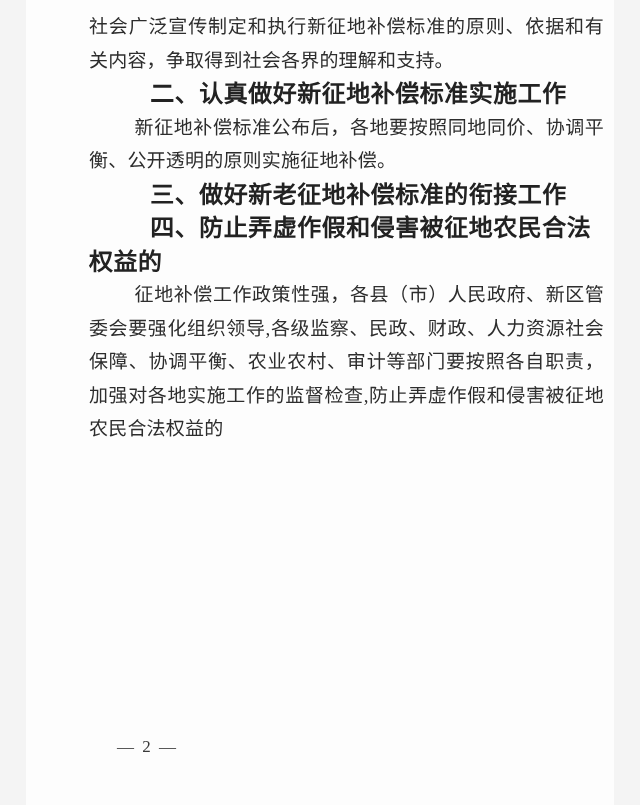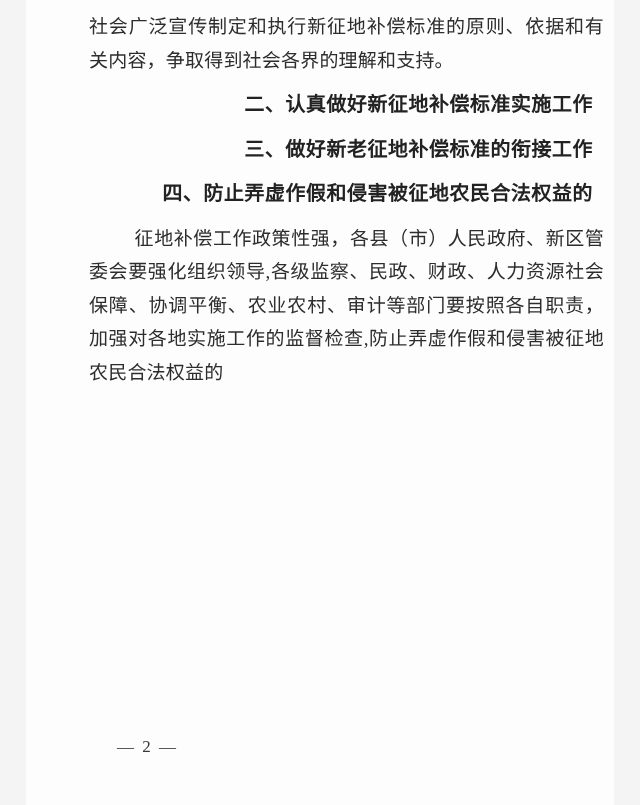--- a/index.html
+++ b/index.html
@@ -29,45 +29,45 @@
     line-height: 33.5px;
     color: #2d2d2d;
     text-align: justify;
     text-indent: 2.4em;
     letter-spacing: 0.2px;
   }
   .para.cont {
     text-indent: 0;
   }
   .heading {
-    margin: 11px;
+    margin: 0;
     font-family: "Liberation Sans", "DejaVu Sans", sans-serif;
     font-weight: 700;
-    font-size: 20px;
+    font-size: 24px;
     line-height: 33.5px;
     color: #222222;
     text-indent: 2.55em;
     letter-spacing: 0.5px;
-    text-align: right;
   }
   .page-number {
     position: absolute;
     left: 91px;
     top: 737px;
     font-family: "Liberation Serif", "DejaVu Serif", serif;
     font-size: 17px;
     color: #3a3a3a;
     letter-spacing: 2px;
   }
 </style>
 </head>
 <body>
 
 <main class="doc-page">
   <section class="doc-content">
     <p class="para cont">社会广泛宣传制定和执行新征地补偿标准的原则、依据和有关内容，争取得到社会各界的理解和支持。</p>
     <h2 class="heading">二、认真做好新征地补偿标准实施工作</h2>
+    <p class="para">新征地补偿标准公布后，各地要按照同地同价、协调平衡、公开透明的原则实施征地补偿。</p>
     <h2 class="heading">三、做好新老征地补偿标准的衔接工作</h2>
     <h2 class="heading">四、防止弄虚作假和侵害被征地农民合法权益的</h2>
     <p class="para">征地补偿工作政策性强，各县（市）人民政府、新区管委会要强化组织领导,各级监察、民政、财政、人力资源社会保障、协调平衡、农业农村、审计等部门要按照各自职责，加强对各地实施工作的监督检查,防止弄虚作假和侵害被征地农民合法权益的</p>
   </section>
   <div class="page-number">— 2 —</div>
 </main>
 
 </body></html>

